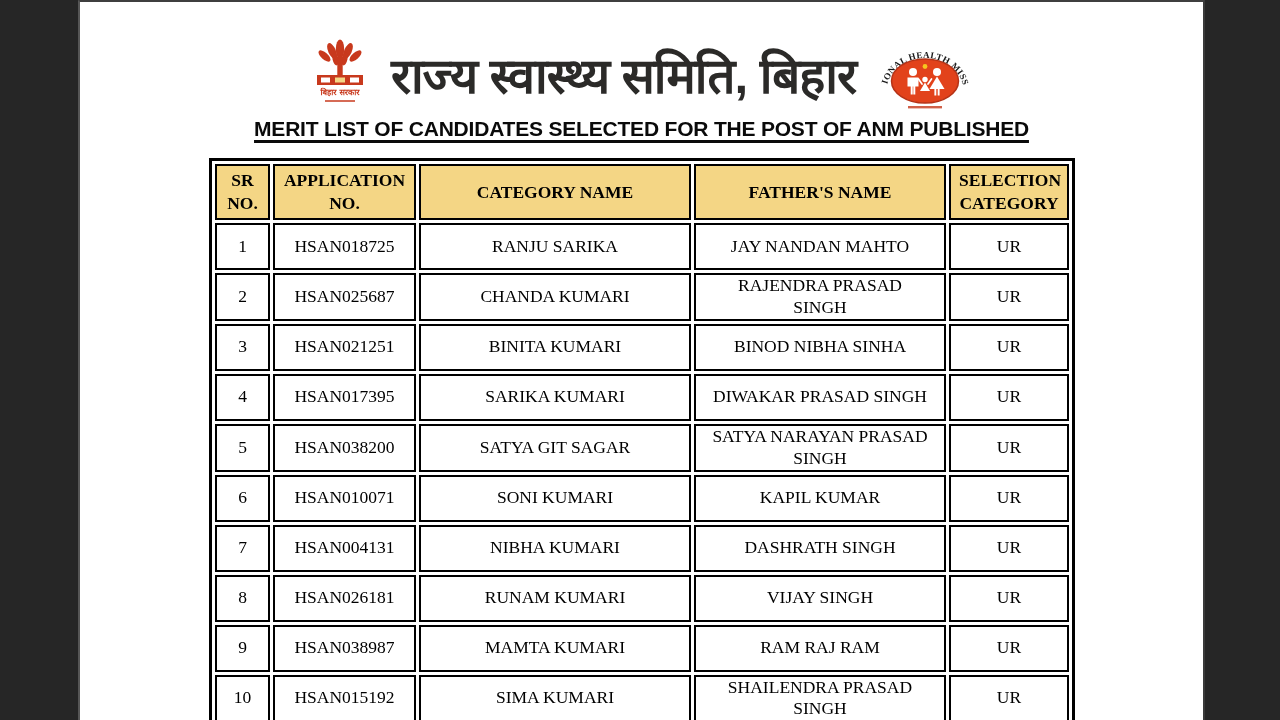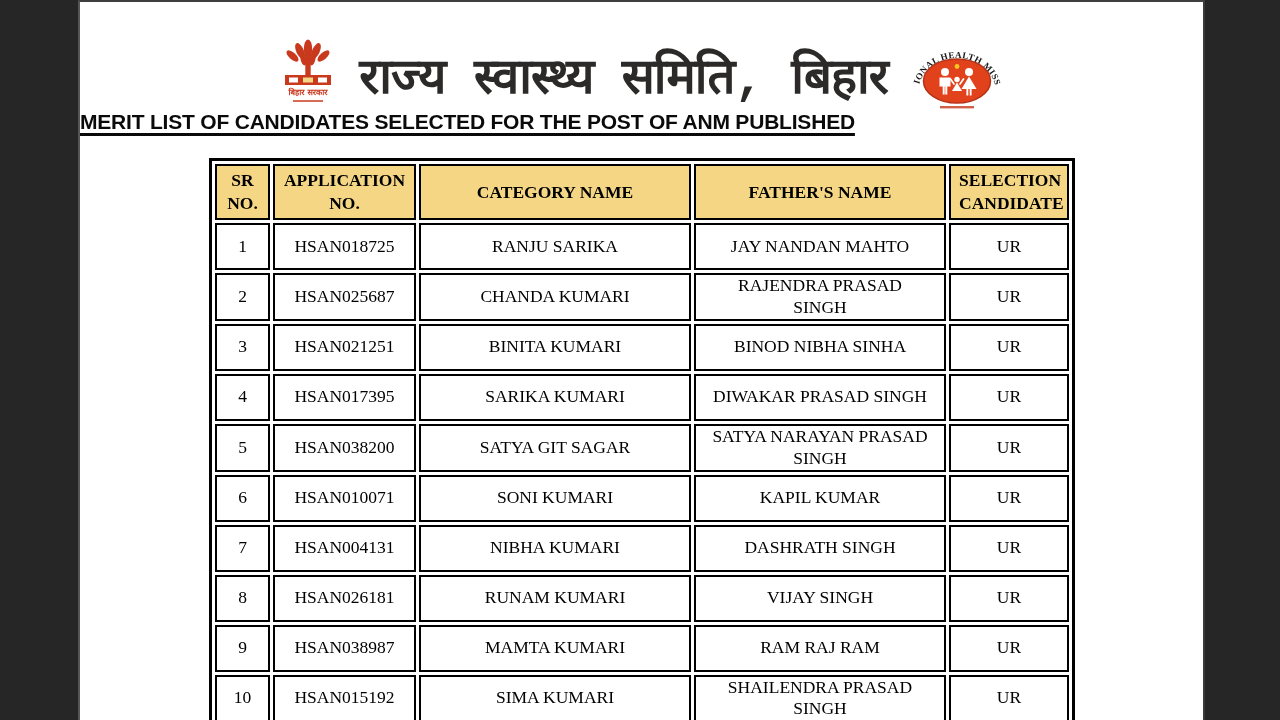--- a/index.html
+++ b/index.html
@@ -20,30 +20,31 @@
     border-left: 2px solid #565656;
     border-right: 2px solid #3a3a3a;
   }
   .org-header {
     position: absolute;
     top: 30px; left: 0; width: 100%; height: 84px;
     display: flex; justify-content: center; align-items: center;
     gap: 22px;
   }
   .org-name {
-    font-family: Liberation Mono, monospace;
+    font-family: Liberation Sans, sans-serif;
     font-weight: bold;
     font-size: 49px;
     color: #2b2a28;
     white-space: nowrap;
     letter-spacing: -1px;
   }
   .doc-title {
     position: absolute;
-    top: 105px; left: 0; width: 100%;
+    top: 112px; left: 0; width: 100%;
+    text-align: center;
     font-weight: bold;
     font-size: 21px;
     line-height: 30px;
     color: #0a0a0a;
     letter-spacing: -0.2px;
   }
   .doc-title .u {
     text-decoration: underline;
     text-decoration-thickness: 2.5px;
     text-underline-offset: 4px;
@@ -150,21 +151,21 @@
       <col style="width:272px">
       <col style="width:252px">
       <col style="width:120px">
     </colgroup>
     <thead>
       <tr>
         <th class="c0">SR NO.</th>
         <th class="c1">APPLICATION NO.</th>
         <th class="c2">CATEGORY NAME</th>
         <th class="c3">FATHER'S NAME</th>
-        <th class="c4">SELECTION CANDIDATE</th>
+        <th class="c4">SELECTION CATEGORY</th>
       </tr>
     </thead>
     <tbody>
         <tr>
           <td class="c0">1</td>
           <td class="c1">HSAN018725</td>
           <td class="c2">RANJU SARIKA</td>
           <td class="c3">JAY NANDAN MAHTO</td>
           <td class="c4">UR</td>
         </tr>

